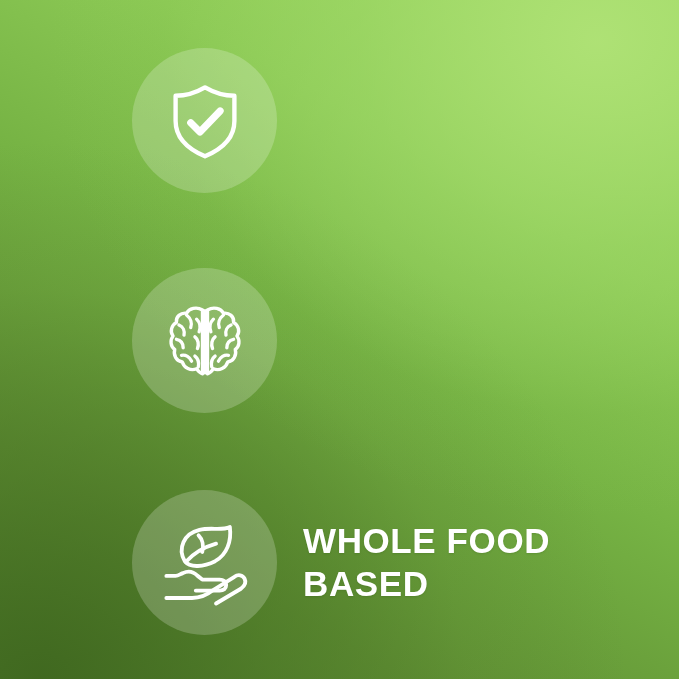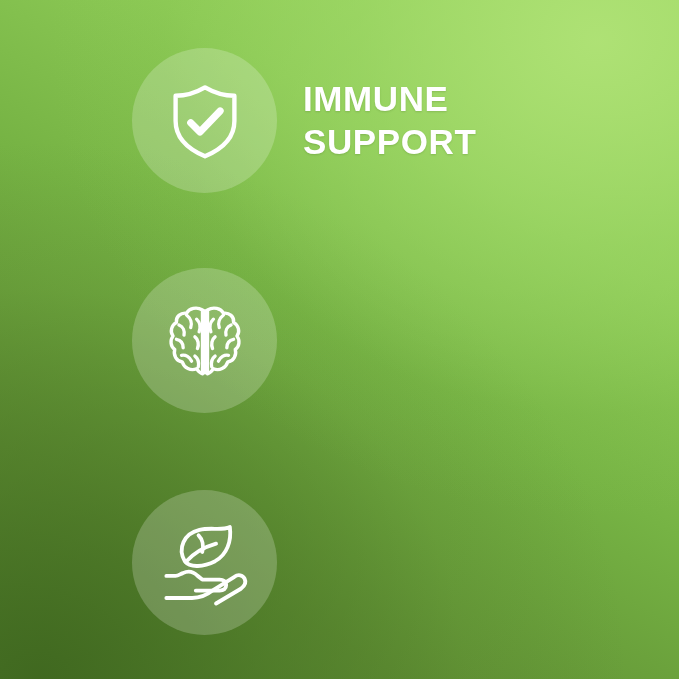--- a/index.html
+++ b/index.html
@@ -76,22 +76,20 @@
 <div class="infographic">
   <div class="rows">
 
     <div class="feature-row row-0">
       <div class="icon-badge">
         <svg viewBox="0 0 100 100" aria-hidden="true">
           <path d="M50 10 C38 17 26 20 15 20 L15 50 C15 71 31 84 50 92 C69 84 85 71 85 50 L85 20 C74 20 62 17 50 10 Z" fill="none" stroke="#ffffff" stroke-width="5.2" stroke-linecap="round" stroke-linejoin="round"></path>
           <path d="M33 52 L44 63 L68 38" fill="none" stroke="#ffffff" stroke-width="8.5" stroke-linecap="round" stroke-linejoin="round"></path>
         </svg>
       </div>
-      <div class="feature-text">Immune
-Support</div>
     </div>
 
     <div class="feature-row row-1">
       <div class="icon-badge">
         <svg viewBox="0 0 100 100" aria-hidden="true">
           <g fill="none" stroke="#ffffff" stroke-width="4" stroke-linecap="round" stroke-linejoin="round">
             <path d="M47 13 C40 9 31 11 28 17 C21 16 15 21 16 28 C10 31 8 39 12 44 C8 49 9 57 14 60 C12 67 16 74 23 75 C25 82 33 86 40 83 C43 88 47 89 47 89 Z"></path>
             <path d="M53 13 C60 9 69 11 72 17 C79 16 85 21 84 28 C90 31 92 39 88 44 C92 49 91 57 86 60 C88 67 84 74 77 75 C75 82 67 86 60 83 C57 88 53 89 53 89 Z"></path>
             <path d="M50 14 L50 88"></path>
             <path d="M28 19 C33 23 35 29 33 34"></path>
@@ -118,16 +116,18 @@
         <svg class="leaf-hand-svg" viewBox="0 0 100 100" aria-hidden="true">
           <g fill="none" stroke="#ffffff" stroke-width="4.2" stroke-linecap="round" stroke-linejoin="round">
             <path d="M28 48 C20 34 27 18 44 14 C56 11 68 15 77 11 C79 26 74 41 61 48 C49 54 34 56 28 48 Z"></path>
             <path d="M29 49 C37 40 48 33 62 29"></path>
             <path d="M47 38 C49 31 47 24 43 20"></path>
             <path d="M8 64 L18 64 C21 64 23 62 26 61 C32 58 38 60 42 64 L47 68 L66 68 C70 68 73 70 73 74 C73 78 70 80 66 80 L40 80"></path>
             <path d="M8 88 L36 88 C44 88 52 85 58 80 L82 65 C86 62 91 63 93 67 C95 71 93 75 89 78 L62 94"></path>
           </g>
         </svg>
       </div>
+      <div class="feature-text">Whole Food
+Based</div>
     </div>
 
   </div>
 </div>
 
 </body></html>

